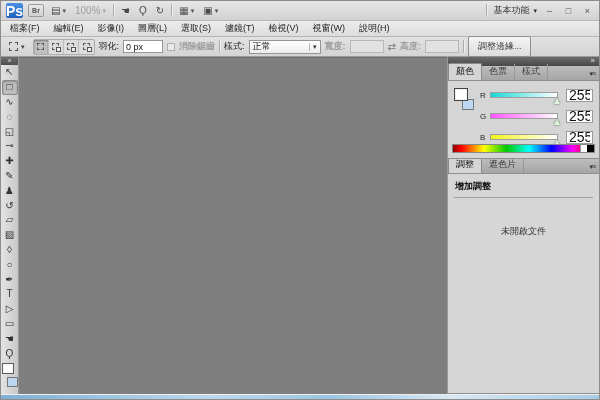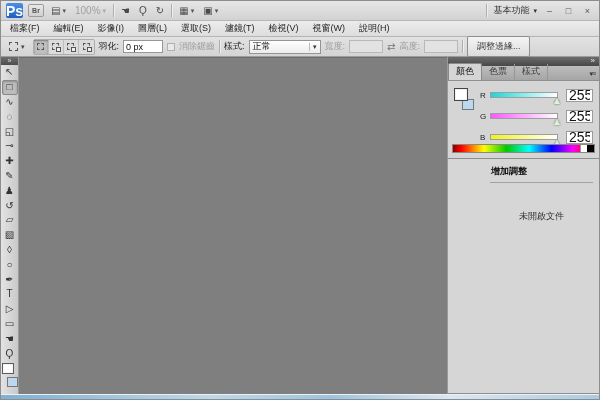--- a/index.html
+++ b/index.html
@@ -28,21 +28,21 @@
   .preset-btn{display:flex;align-items:center;gap:3px;padding:1px 3px;border:1px solid transparent;}
   .dashed-sq{width:9px;height:9px;border:1px dashed #555;display:inline-block;}
   .mode-group{display:flex;border:1px solid #adadad;border-radius:2px;background:#dcdcdc;}
   .mode-btn{width:15px;height:14px;display:flex;align-items:center;justify-content:center;position:relative;border-right:1px solid #bdbdbd;}
   .mode-btn:last-child{border-right:none;}
   .mode-btn.pressed{background:#bfbfbf;box-shadow:inset 0 1px 2px rgba(0,0,0,.35);}
   .mini-sq{width:7px;height:7px;border:1px solid #555;display:inline-block;}
   .mini-sq.dash{border-style:dashed;}
   .mini-sq.ovl{position:absolute;right:2px;bottom:2px;width:5px;height:5px;background:#eee;}
   .olabel{color:#1f1f1f;}
-  .olabel.dis{color:#9d9d9d;}
+  .olabel.dis{color:#9d9d9d;font-weight:bold;}
   .oinput{width:40px;height:13px;border:1px solid #979797;background:#fff;font-size:9px;padding:0 2px;color:#111;}
   .oinput:disabled{background:#e2e2e2;border-color:#b8b8b8;}
   .checkbox{width:8px;height:8px;border:1px solid #b0b0b0;background:#e9e9e9;display:inline-block;}
   .oselect{width:72px;height:14px;border:1px solid #949494;background:linear-gradient(#ffffff,#ececec);display:flex;align-items:center;justify-content:space-between;padding:0 3px;color:#111;}
   .oselect .dd{font-size:7px;color:#333;border-left:1px solid #bbb;padding-left:3px;}
   .swap{color:#777;font-size:10px;}
   .refine-btn{padding:1px 9px;height:21px;border:1px solid #8f8f8f;border-radius:2px;background:linear-gradient(#f5f5f5,#dcdcdc);color:#3c3c3c;display:flex;align-items:center;}
 
   
   .main{display:flex;height:337px;}
@@ -69,21 +69,21 @@
   .chan-label{width:10px;color:#222;font-size:8px;}
   .track{position:relative;flex:1;height:6px;border:1px solid #9e9e9e;margin-right:8px;}
   .track.r{background:linear-gradient(to right,#17d8d8,#ffffff);}
   .track.g{background:linear-gradient(to right,#ff55ff,#ffffff);}
   .track.b{background:linear-gradient(to right,#f2f21a,#ffffff);}
   .thumb{position:absolute;right:-3px;bottom:-7px;width:0;height:0;border-left:3px solid transparent;border-right:3px solid transparent;border-bottom:6px solid #dff0dc;filter:drop-shadow(0 0 1px #4d6d4d);}
   .chan-val{width:27px;height:13px;border:1px solid #9b9b9b;background:#fff;font-size:14px;padding:0 2px;color:#111;}
   .ramp{position:absolute;left:4px;right:4px;bottom:5px;height:9px;border:1px solid #888;background:linear-gradient(to right,#8a0000 0%,#ff0000 6%,#ffff00 22%,#00c800 38%,#00ffff 54%,#0000ff 70%,#ff00ff 85%,#ff0000 96%);}
   .ramp .white-chip{position:absolute;right:7px;top:0;width:7px;height:100%;background:#fff;border-left:1px solid #999;}
   .ramp .black-chip{position:absolute;right:0;top:0;width:7px;height:100%;background:#000;}
-  .adj-content{flex:1;background:#d6d6d6;border-bottom:1px solid #8f8f8f;padding-left:36px;}
+  .adj-content{flex:1;background:#d6d6d6;border-bottom:1px solid #8f8f8f;}
   .adj-header{padding:6px 7px 3px;color:#111;font-weight:bold;}
   .adj-hr{border:none;border-top:1px solid #a2a2a2;margin:1px 6px 0;}
   .adj-empty{text-align:center;margin-top:27px;color:#333;}
   .layers-sliver{height:12px;background:#8b8b8b;}
 
   
   .bottom-strip{height:5px;border-top:1px solid #efefef;background:linear-gradient(to right,#7fb0d4,#bcd8ec 35%,#9cc4e0 55%,#d8e8f4 75%,#a8cce4);}
 </style>
 </head>
 <body>
@@ -296,20 +296,25 @@
               </div>
             </div>
           <div class="ramp">
             <span class="white-chip"></span>
             <span class="black-chip"></span>
           </div>
         </div>
       </div>
 
       <div style="display:flex;flex-direction:column;flex:1;">
+        <div class="tabbar" id="adj-tabs">
+            <span class="tab active">調整</span>
+            <span class="tab">遮色片</span>
+            <span class="panel-menu">▾≡</span>
+          </div>
         <div class="adj-content">
           <div class="adj-header">增加調整</div>
           <hr class="adj-hr">
           <div class="adj-empty">未開啟文件</div>
         </div>
       </div>
 
     </div>
   </div>
 

